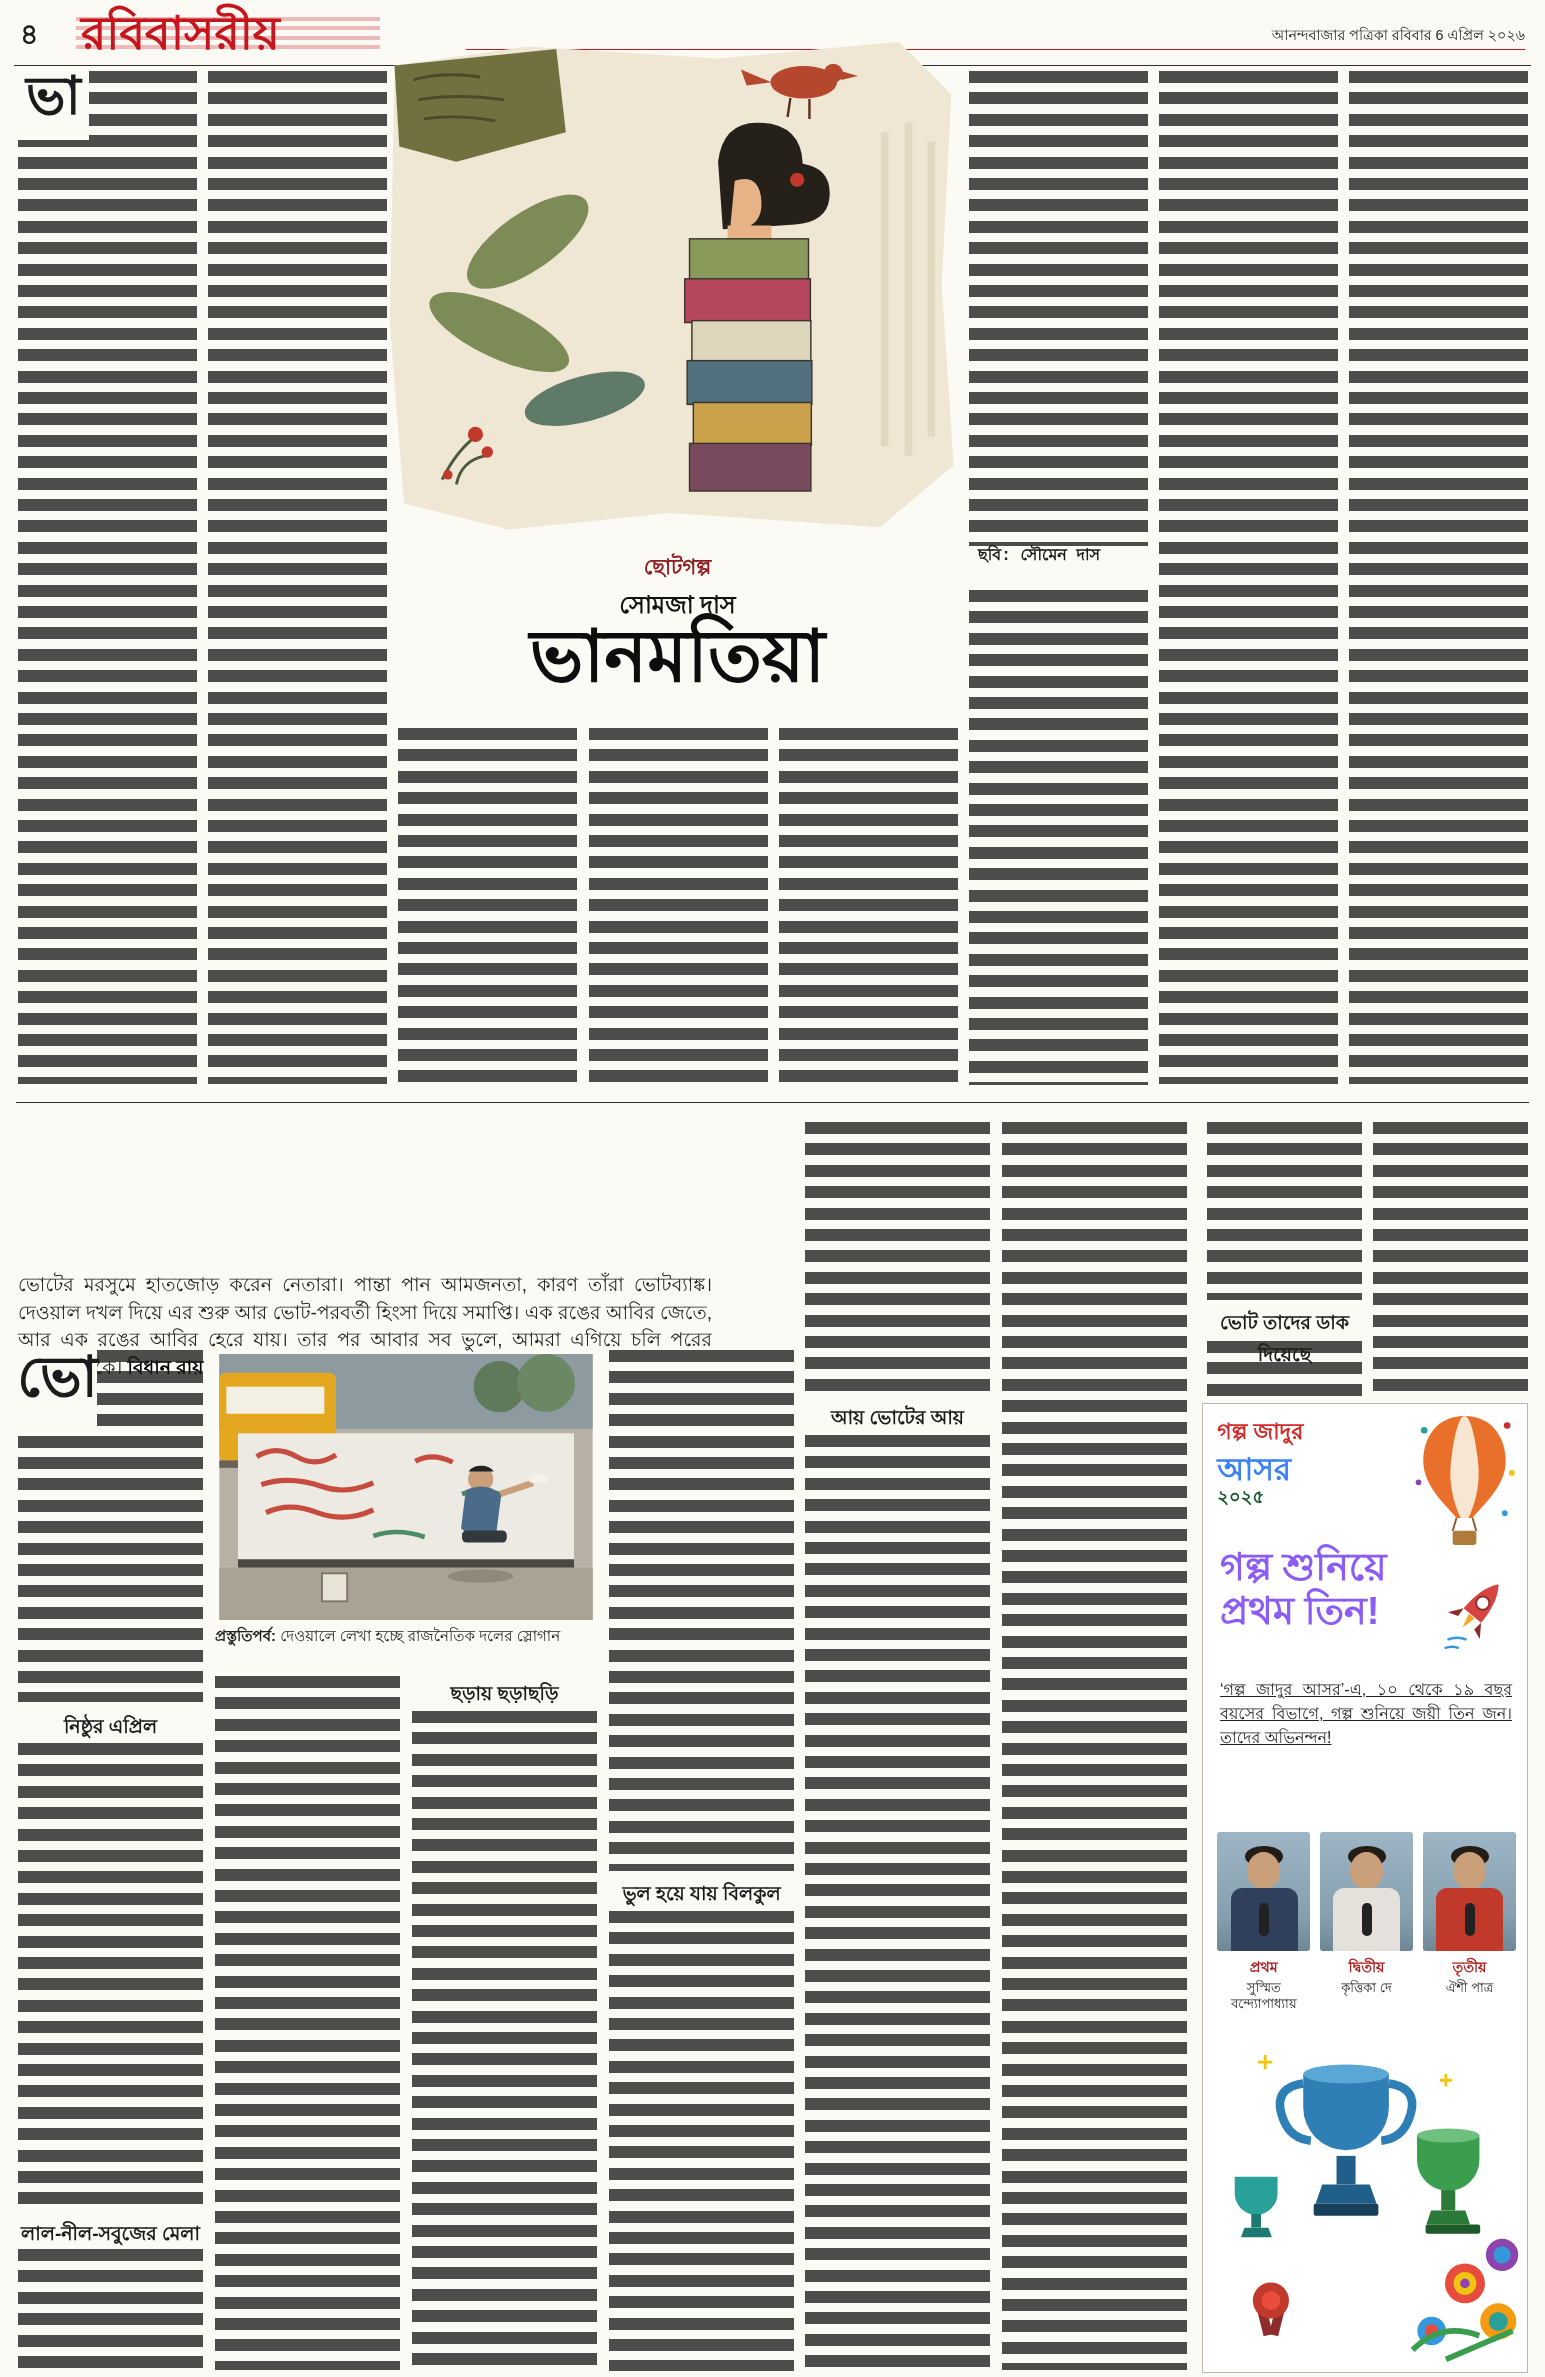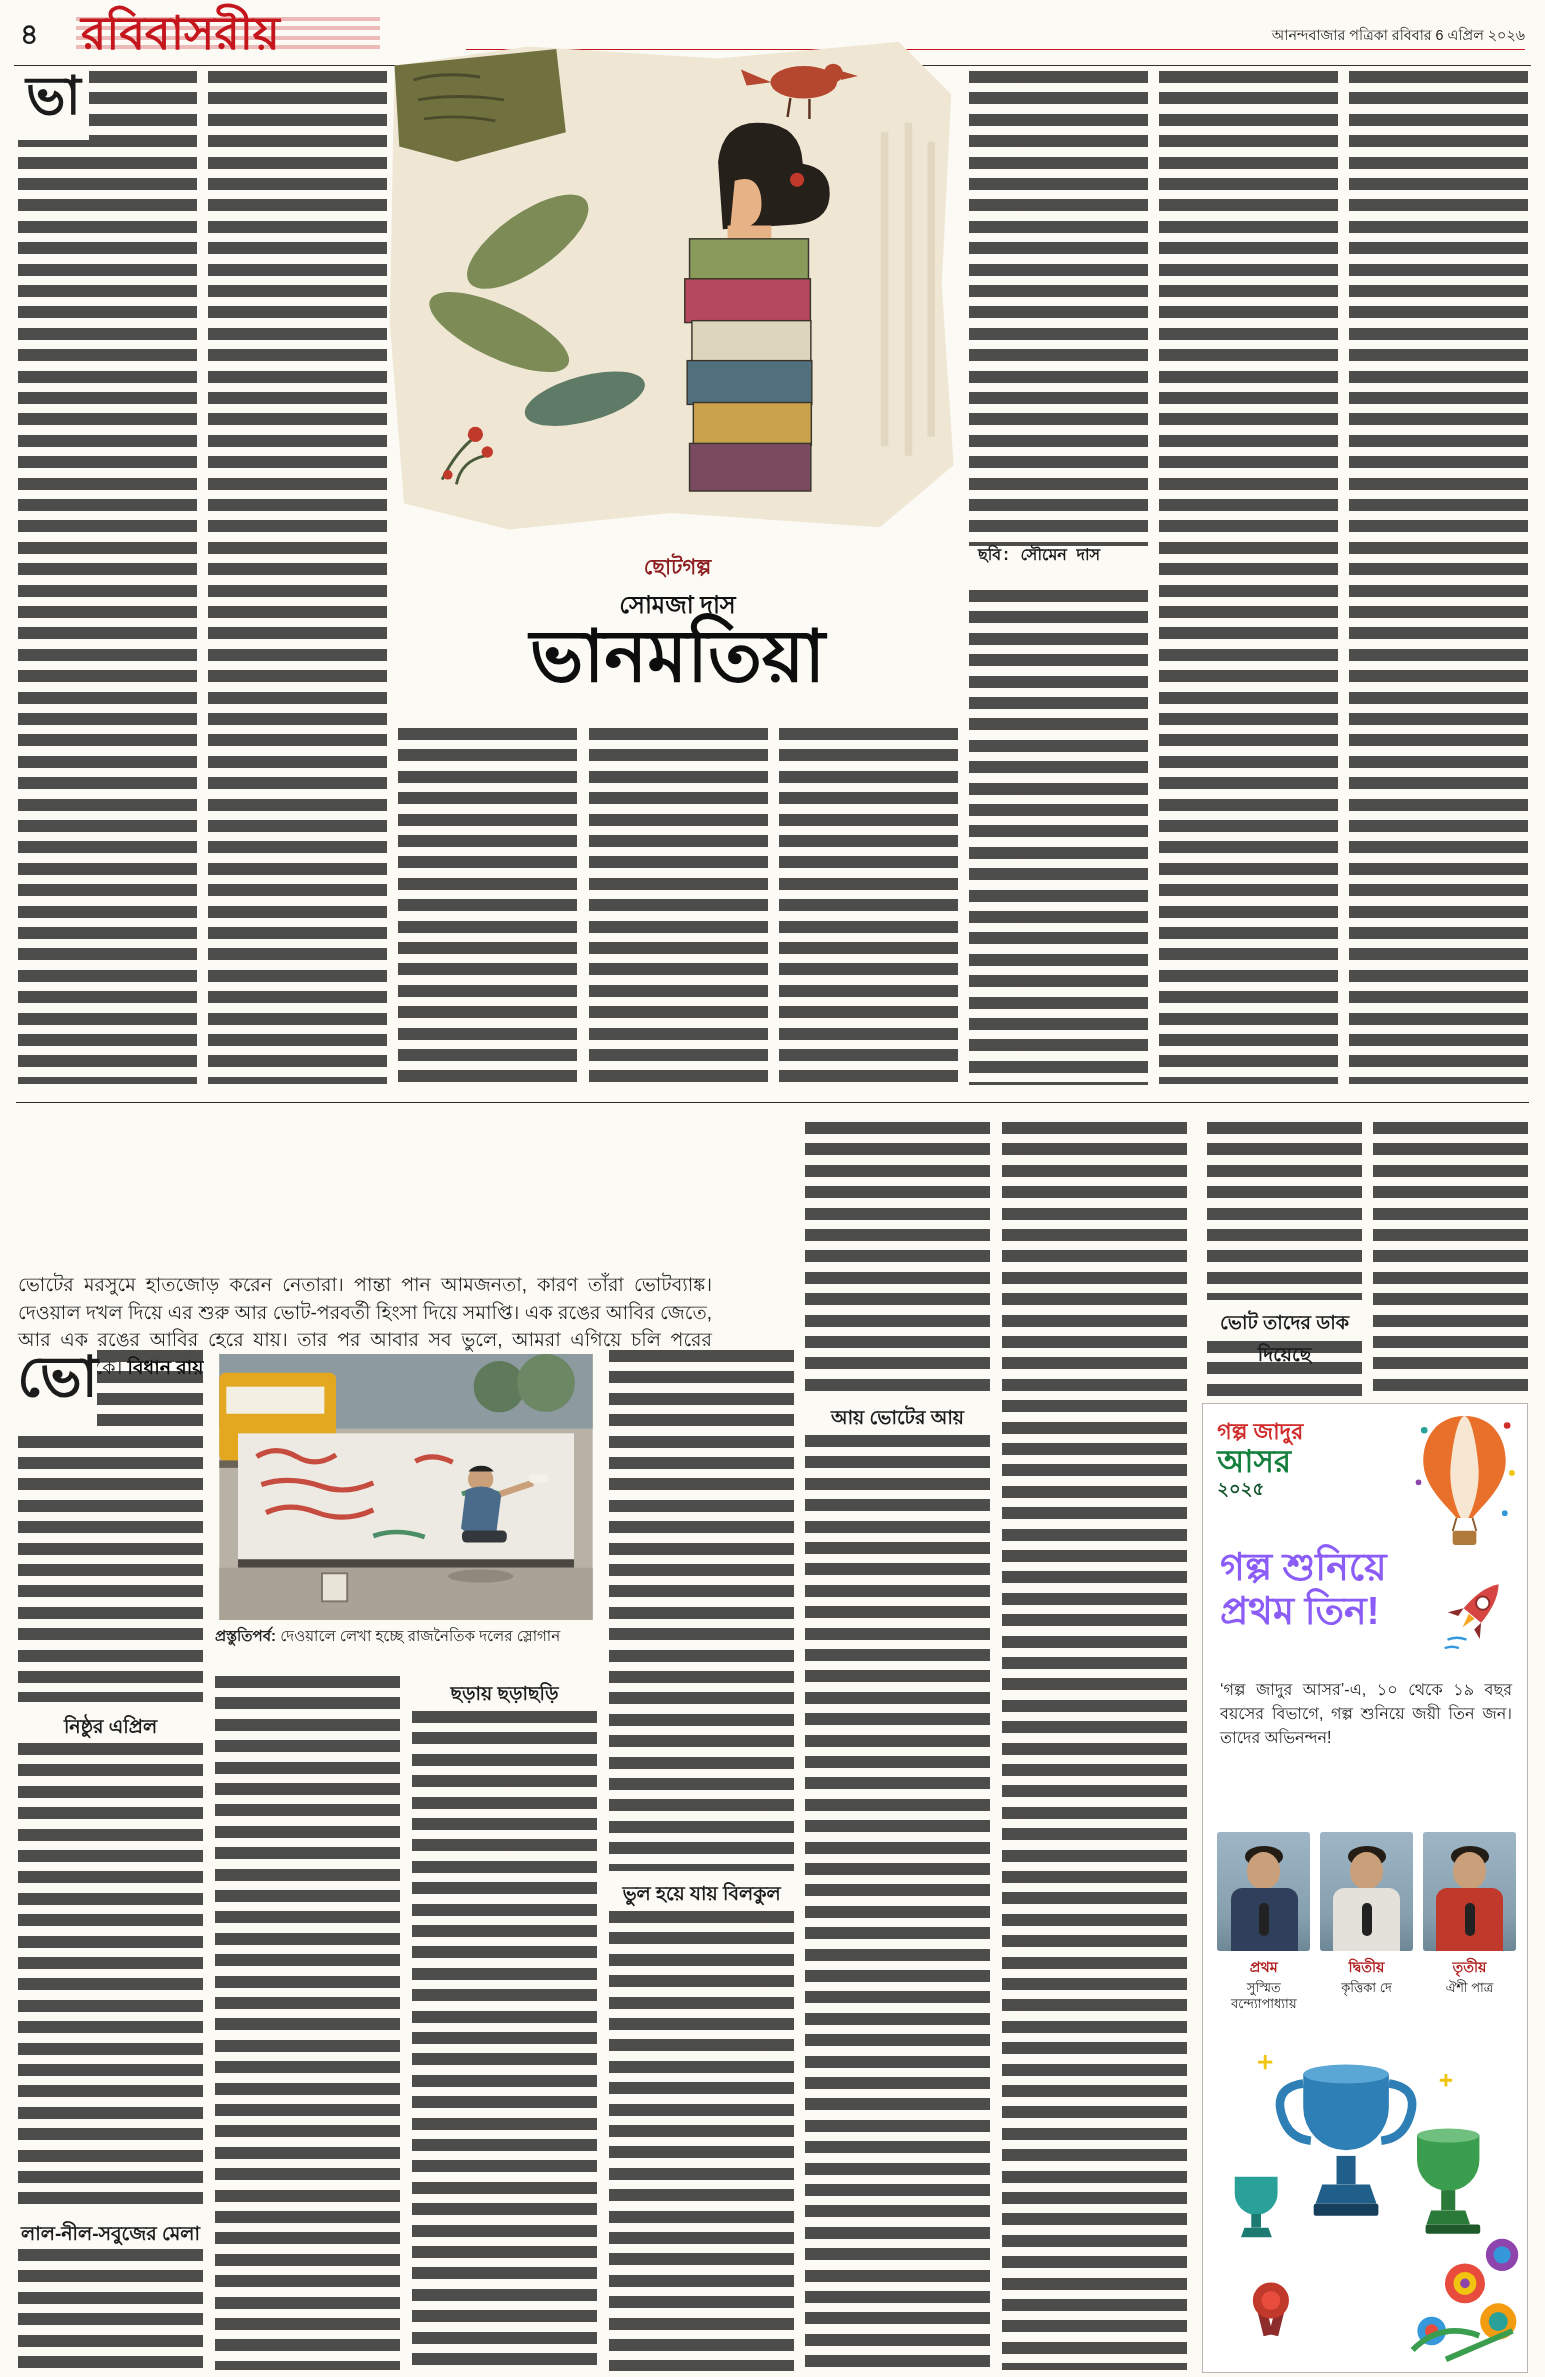--- a/index.html
+++ b/index.html
@@ -38,27 +38,27 @@
         text-align:justify;color:#222;margin-top:42px;}
   .voter-stand .auth{font-weight:bold;color:#000;}
   .wall-photo{position:absolute;left:215px;top:1354px;width:382px;height:266px;}
   .photo-caption{position:absolute;left:215px;top:1626px;width:382px;font-size:15px;line-height:1.3;color:#222;}
   .photo-caption b{font-weight:bold;}
   
   .ad{position:absolute;left:1202px;top:1403px;width:326px;height:970px;background:#ffffff;
       border:1px solid #b9b5ae;box-sizing:border-box;}
   .ad-logo{position:absolute;left:14.3px;top:16px;line-height:1.12;}
   .ad-logo .l1{font-size:22px;font-weight:bold;color:#d12c2c;}
-  .ad-logo .l2{font-size:31px;font-weight:bold;color:#15803d;}
+  .ad-logo .l2{font-size:31px;font-weight:bold;color:#3b82f6;margin-top:8px;}
   .ad-logo .l3{font-size:18px;font-weight:bold;color:#14532d;}
   .ad-balloon{position:absolute;right:7.6px;top:6.7px;width:109px;height:138px;}
   .ad-headline{position:absolute;left:17px;top:142px;width:219px;font-size:38px;font-weight:bold;
         color:#8b5cf6;line-height:1.15;}
   .ad-rocket{position:absolute;right:13.3px;top:169px;width:76px;height:81px;}
-  .ad-body{position:absolute;left:17px;top:274px;width:292px;font-size:16px;line-height:1.5;color:#222;text-align:justify;}
+  .ad-body{position:absolute;left:17px;top:274px;width:292px;font-size:16px;line-height:1.5;color:#222;text-align:justify;text-decoration:underline;}
   .winner{position:absolute;top:428px;width:93px;}
   .winner .photo{height:119px;border-radius:2.9px;position:relative;overflow:hidden;
         background:linear-gradient(180deg,#9db5c4 0%,#87a0b0 70%,#6e8796 100%);}
   .winner .head{position:absolute;left:30px;top:20px;width:33px;height:37px;border-radius:50% 50% 46% 46%;background:#caa07a;}
   .winner .hair{position:absolute;left:27.6px;top:14.3px;width:38px;height:21px;border-radius:50%;background:#241d16;}
   .winner .torso{position:absolute;left:13.3px;top:56px;width:67px;height:67px;border-radius:11.4px 11.4px 0 0;}
   .winner .mic{position:absolute;left:42px;top:71px;width:9.5px;height:33px;border-radius:4.8px;background:#222;}
   .winner .cap{margin-top:4.8px;text-align:center;}
   .winner .rank{font-size:14.3px;font-weight:bold;color:#b02020;}
   .winner .wname{font-size:13px;color:#222;line-height:1.25;}

